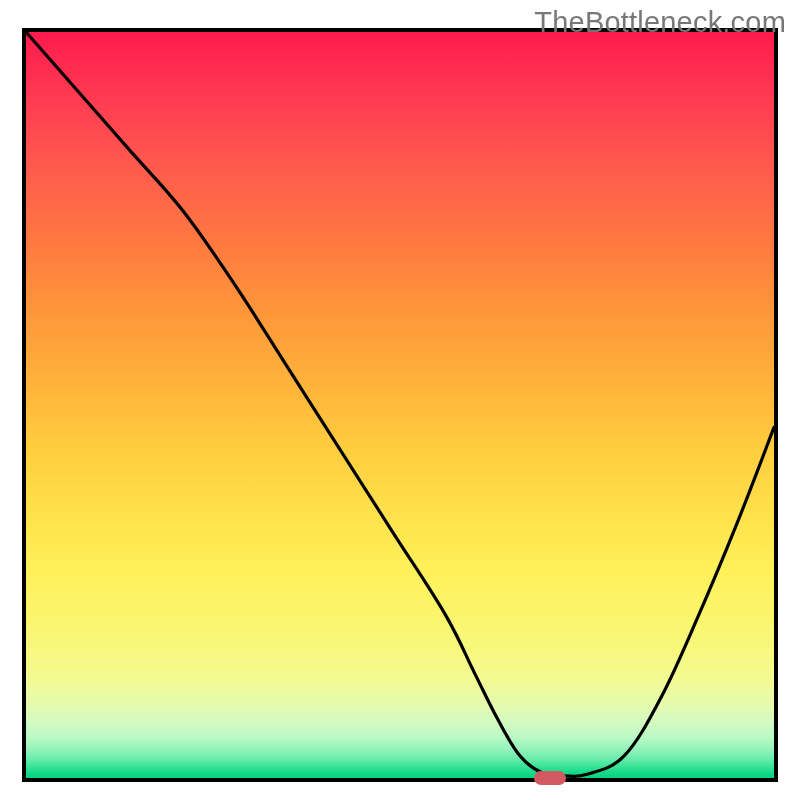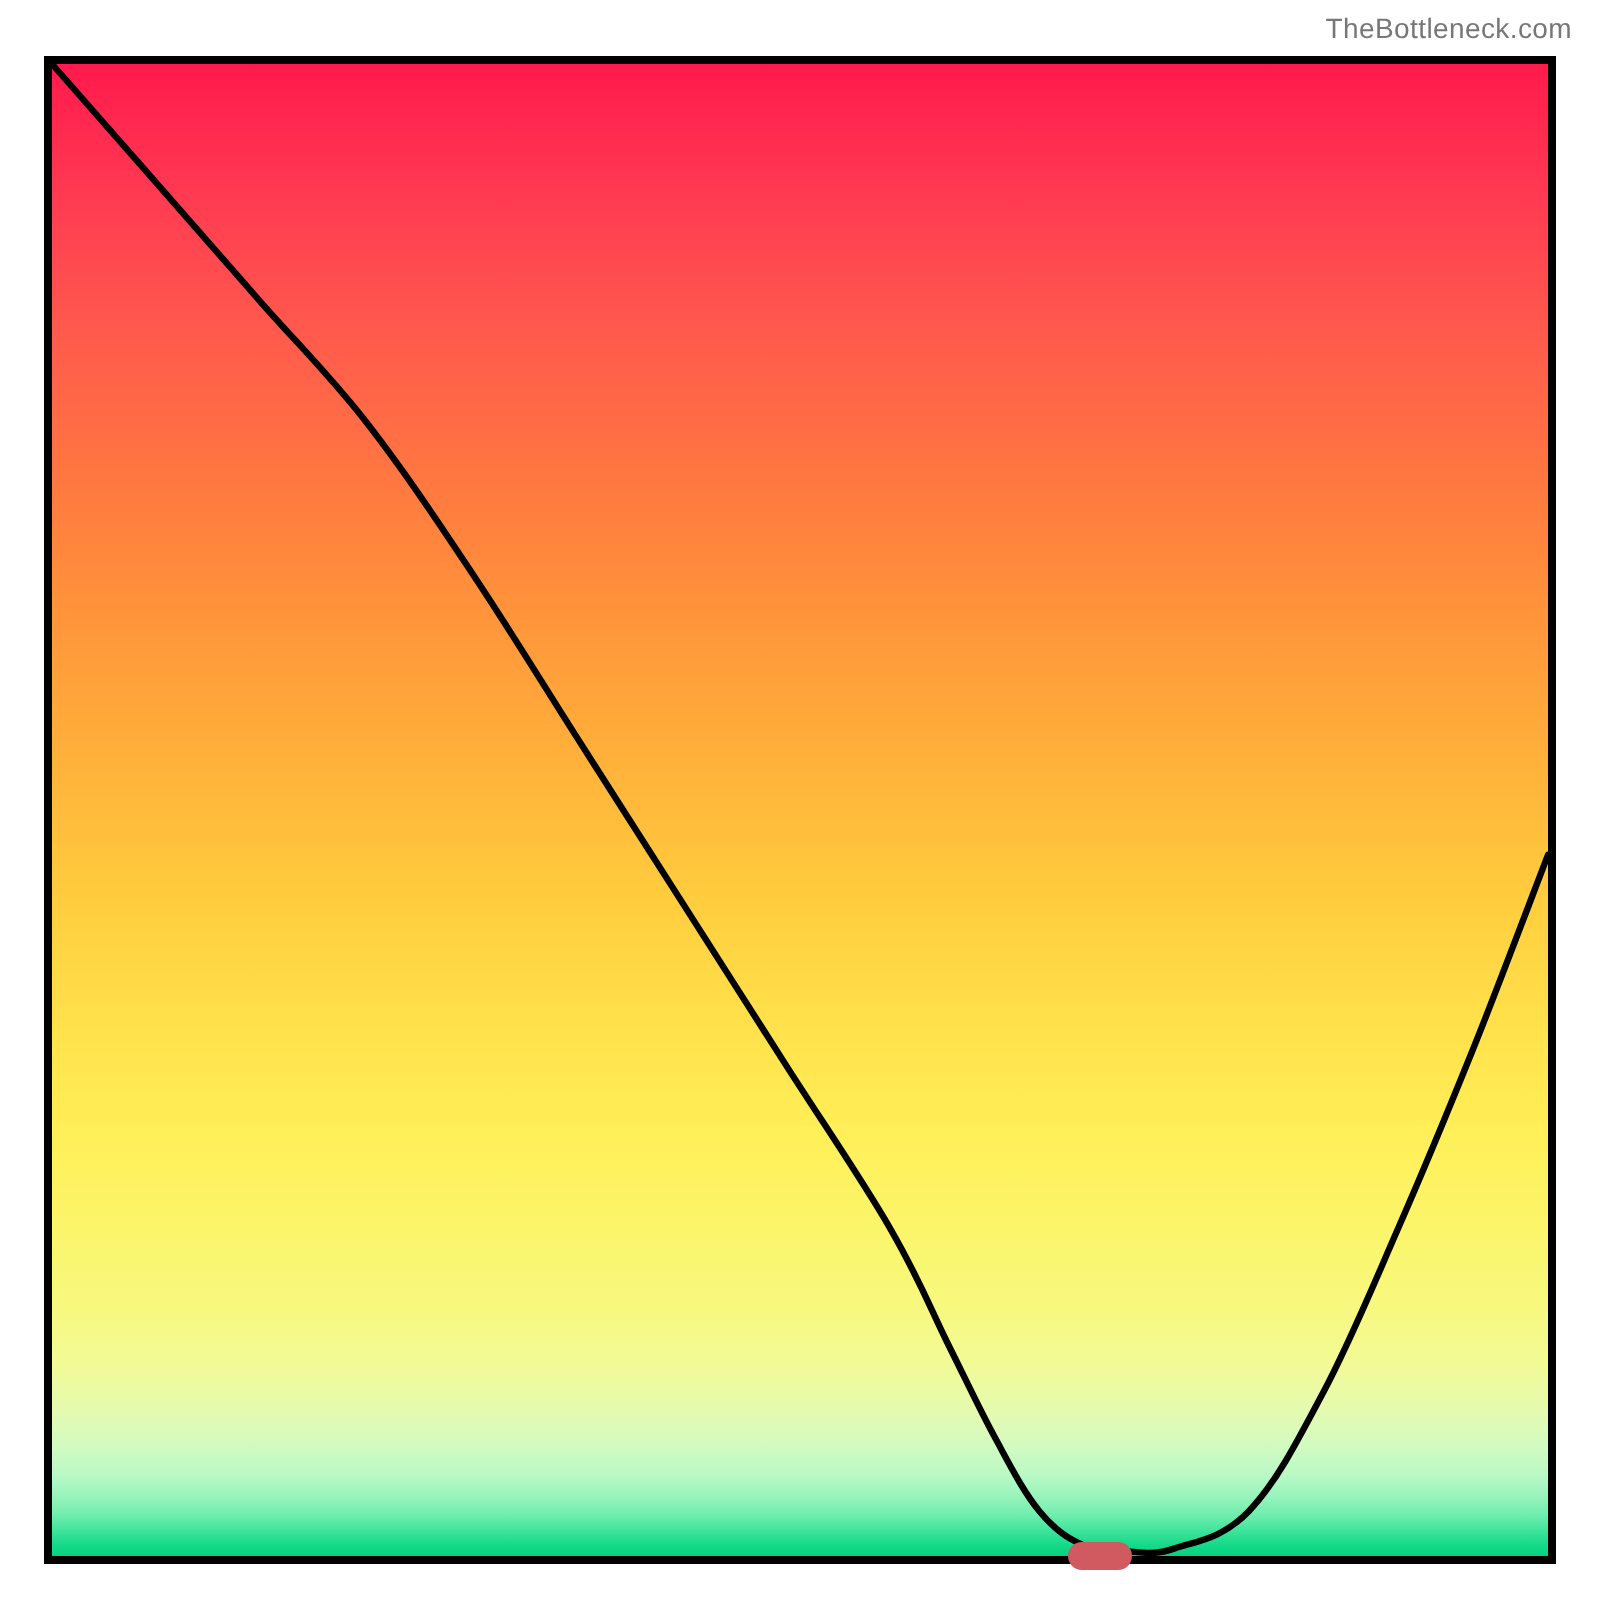--- a/index.html
+++ b/index.html
@@ -15,21 +15,21 @@
     position: relative;
     width: 800px;
     height: 800px;
     box-sizing: border-box;
   }
   .watermark {
     position: absolute;
     top: 6px;
     right: 14px;
     color: #777;
-    font-size: 14px;
+    font-size: 29px;
     font-weight: 400;
     letter-spacing: 0.2px;
     z-index: 30;
   }
   .plot-area {
     position: absolute;
     left: 22px;
     top: 28px;
     width: 756px;
     height: 754px;

